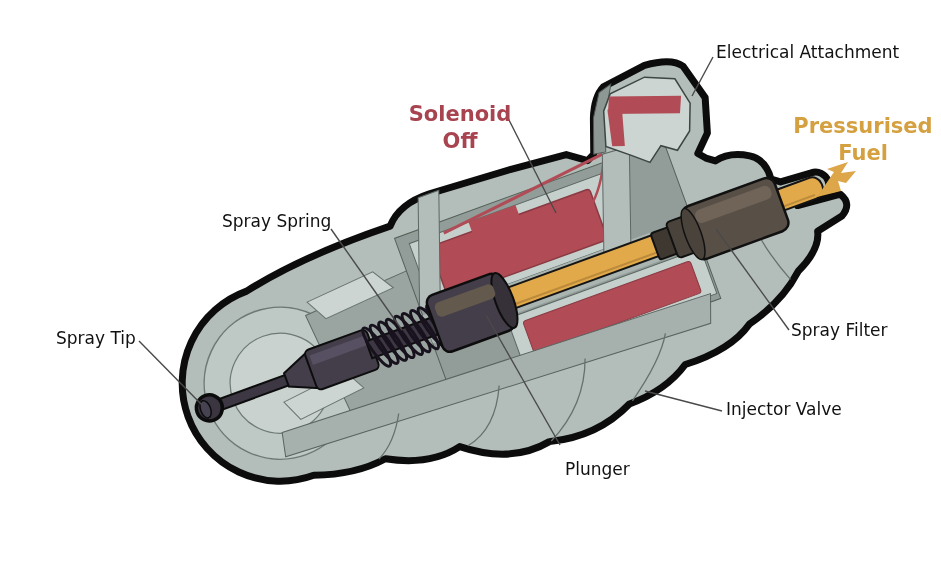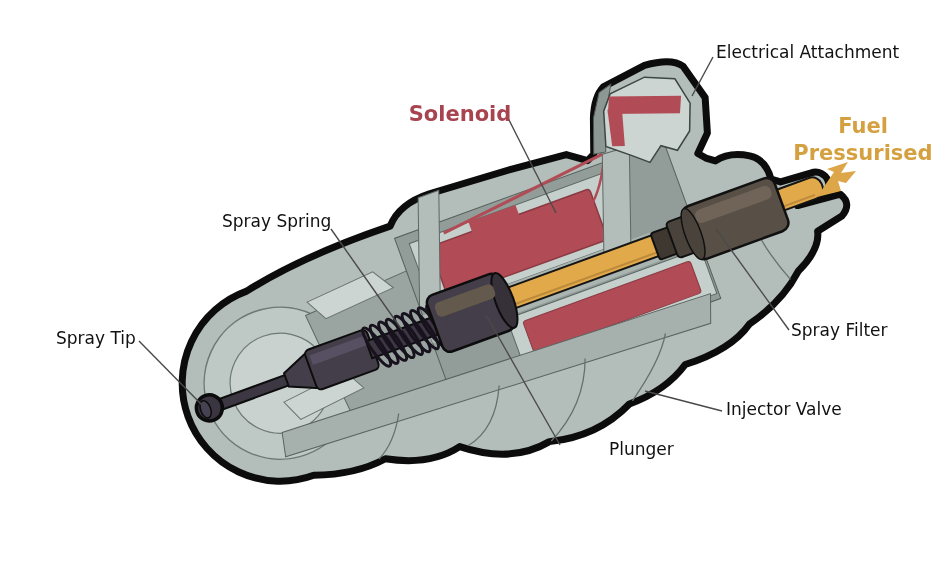--- a/index.html
+++ b/index.html
@@ -124,29 +124,30 @@
       <line x1="560" y1="445" x2="486" y2="315"></line>
     </g>
 
     <path d="M 817,197 L 834,172 L 827,169 L 848,162 L 841,173 L 856,171 L 846,183 L 838,181 L 841,191 Z" fill="#dca649"></path>
   </svg>
 
   <div class="lbl" style="left:716px;top:43px;">Electrical Attachment</div>
 
   <div class="lbl lbl-2line lbl-solenoid" style="left:396px;top:101px;width:128px;">
     <span>Solenoid</span>
+    <span>Off</span>
   </div>
 
   <div class="lbl lbl-2line lbl-fuel" style="left:788px;top:113px;width:150px;">
+    <span>Pressurised</span>
     <span>Fuel</span>
-    <span>Pressurised</span>
   </div>
 
   <div class="lbl" style="left:222px;top:212px;">Spray Spring</div>
 
   <div class="lbl" style="left:56px;top:329px;">Spray Tip</div>
 
   <div class="lbl" style="left:791px;top:321px;">Spray Filter</div>
 
   <div class="lbl" style="left:726px;top:400px;">Injector Valve</div>
 
-  <div class="lbl" style="left:565px;top:440px;margin-left:44px;">Plunger</div>
+  <div class="lbl" style="left:565px;top:460px;">Plunger</div>
 </div>
 
 </body></html>

